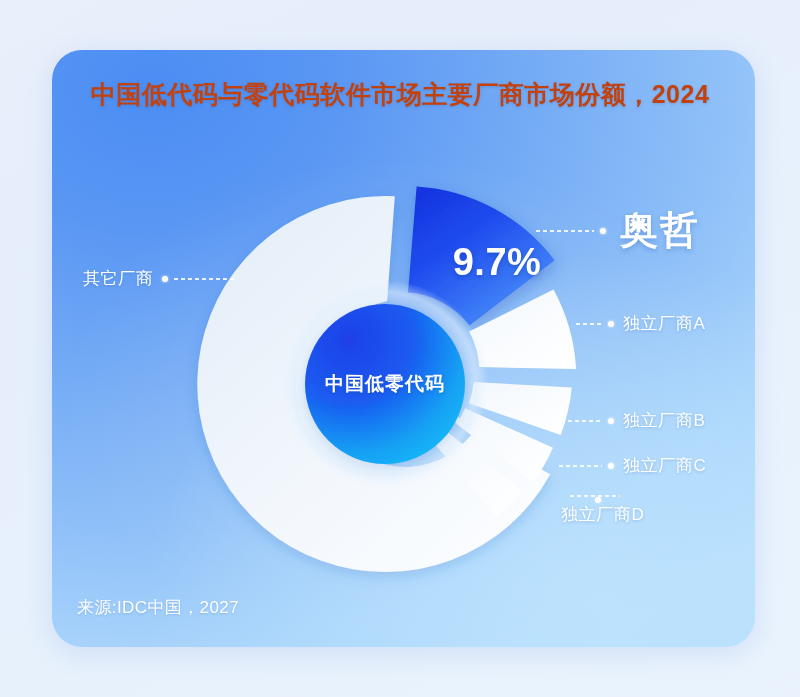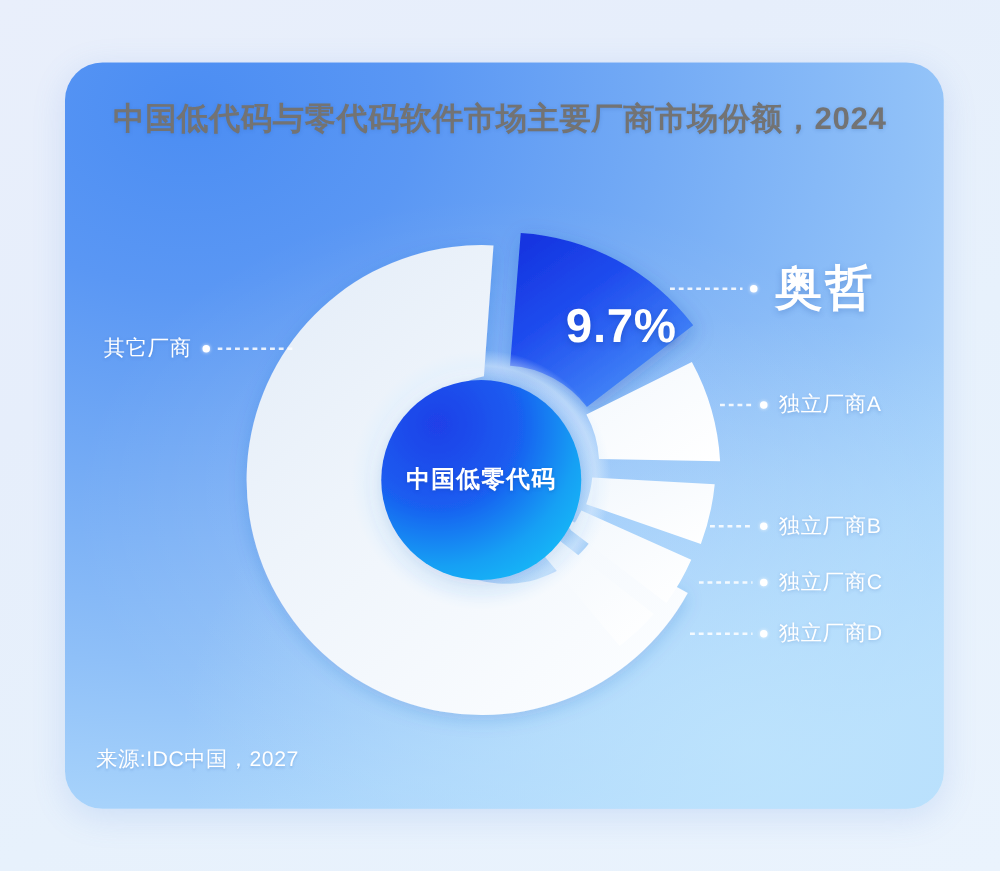--- a/index.html
+++ b/index.html
@@ -46,21 +46,21 @@
     pointer-events: none;
   }
 
   
   #chart-title {
     position: absolute;
     left: 0;
     right: 0;
     top: 78px;
     text-align: center;
-    color: #737373;
+    color: #c2410c;
     font-size: 25px;
     font-weight: bold;
     letter-spacing: 0.5px;
     text-shadow: 0 1px 3px rgba(40,90,170,0.25);
     white-space: nowrap;
   }
 
   
   #source-note {
     position: absolute;
@@ -173,21 +173,21 @@
 
   #callout-vendor-a { left: 576px; top: 312px; }
   #callout-vendor-a .leader { width: 26px; }
 
   #callout-vendor-b { left: 568px; top: 409px; text-align: center; }
   #callout-vendor-b .leader { width: 34px; }
 
   #callout-vendor-c { left: 559px; top: 454px; }
   #callout-vendor-c .leader { width: 43px; }
 
-  #callout-vendor-d { left: 552px; top: 495px; }
+  #callout-vendor-d { left: 552px; top: 495px; flex-direction: column; }
   #callout-vendor-d .leader { width: 50px; }
 </style>
 </head>
 <body>
 
 <div id="page-backdrop"></div>
 
 <div id="card">
   <div id="card-wash"></div>
 </div>

